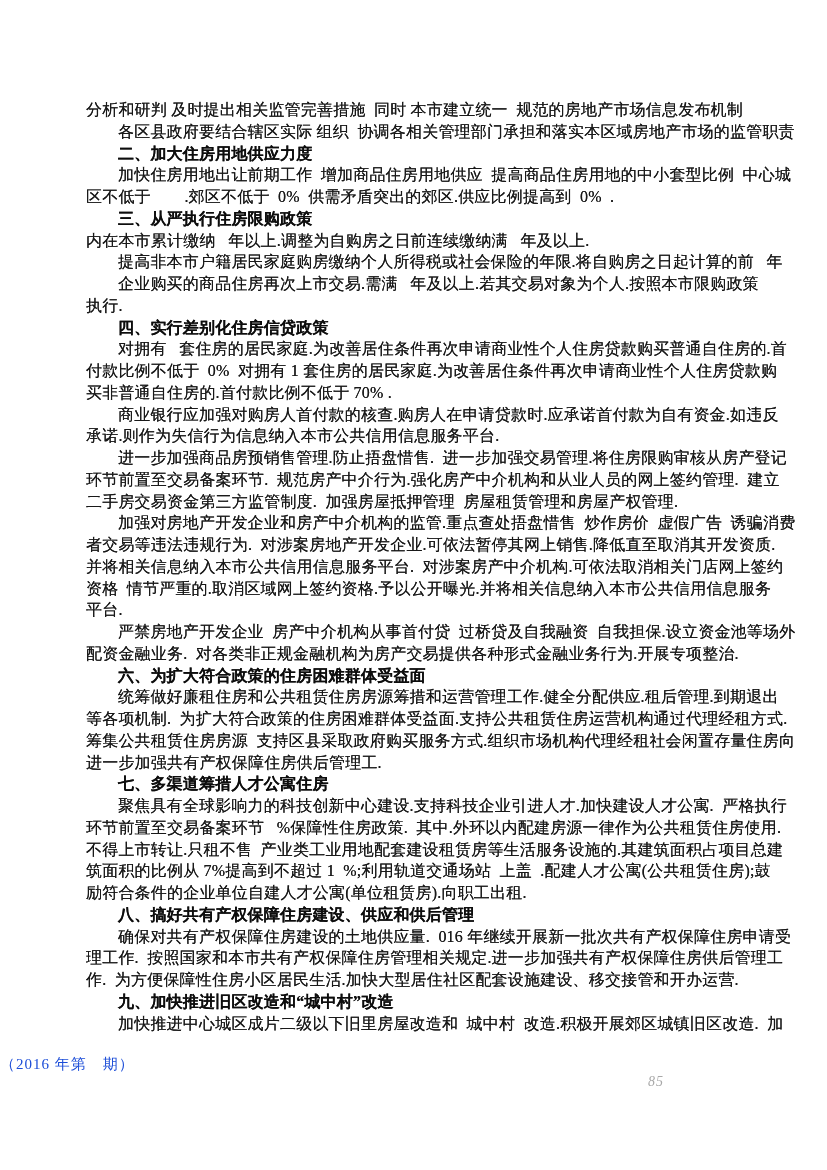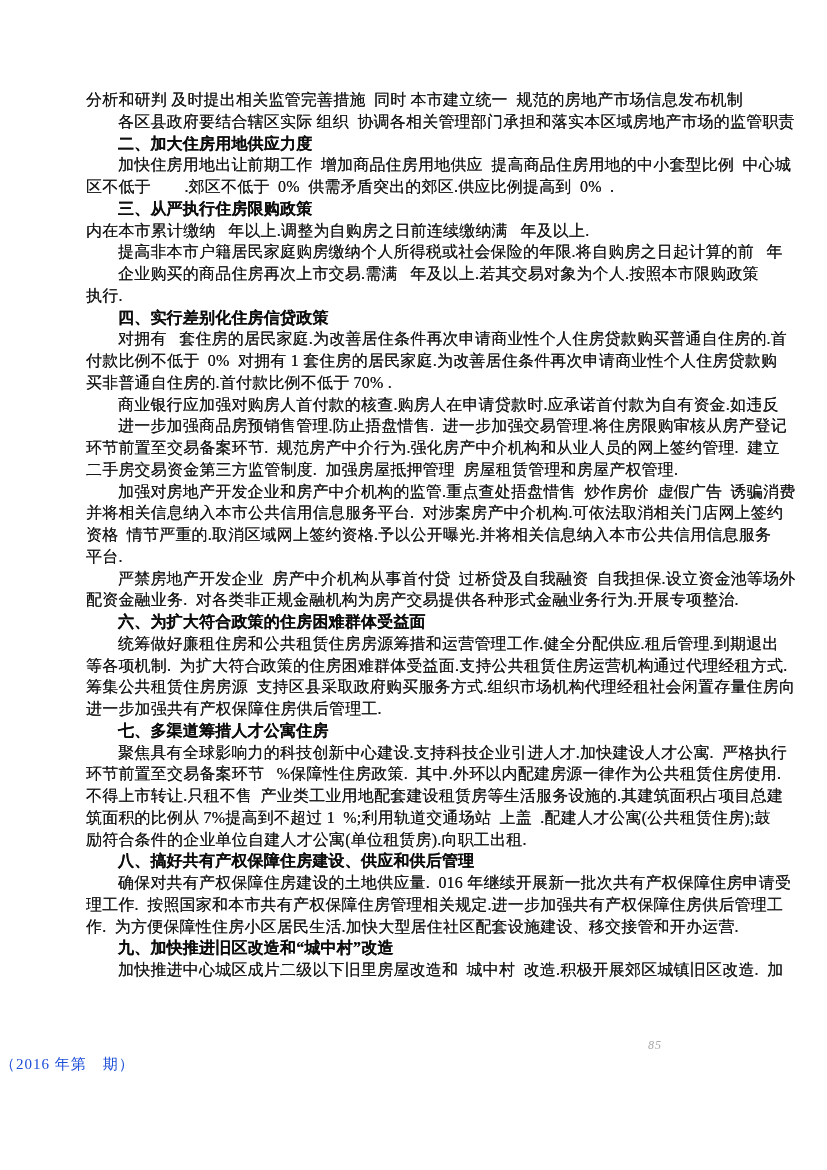--- a/index.html
+++ b/index.html
@@ -12,21 +12,21 @@
     font-family: "Liberation Serif", "DejaVu Serif", serif;
   }
   .page {
     position: absolute;
     inset: 0;
     background: #ffffff;
   }
   .doc-body {
     position: absolute;
     left: 86px;
-    top: 89px;
+    top: 99px;
     width: 662px;
   }
   .line {
     height: 21.75px;
     line-height: 21.75px;
     font-size: 16px;
     letter-spacing: 0.2px;
     white-space: pre;
     color: #191919;
     text-shadow: 0 0 0.4px #2a2a2a;
@@ -38,23 +38,23 @@
     top: 1055px;
     left: 0;
     width: 827px;
     font-size: 15px;
     letter-spacing: 1px;
     color: #1d4ed8;
     white-space: pre;
   }
   .page-number {
     position: absolute;
-    top: 1038px;
+    top: 1074px;
     left: 648px;
-    font-size: 12px;
+    font-size: 14px;
     font-style: italic;
     color: #a8a8a8;
     letter-spacing: 1px;
   }
 </style>
 </head>
 <body>
 
 <div class="page">
   <div class="doc-body" id="doc-body">
@@ -66,24 +66,26 @@
       <div class="line indent heading">三、从严执行住房限购政策</div>
       <div class="line">内在本市累计缴纳   年以上.调整为自购房之日前连续缴纳满   年及以上.</div>
       <div class="line indent">提高非本市户籍居民家庭购房缴纳个人所得税或社会保险的年限.将自购房之日起计算的前   年</div>
       <div class="line indent">企业购买的商品住房再次上市交易.需满   年及以上.若其交易对象为个人.按照本市限购政策</div>
       <div class="line">执行.</div>
       <div class="line indent heading">四、实行差别化住房信贷政策</div>
       <div class="line indent">对拥有   套住房的居民家庭.为改善居住条件再次申请商业性个人住房贷款购买普通自住房的.首</div>
       <div class="line">付款比例不低于  0%  对拥有 1 套住房的居民家庭.为改善居住条件再次申请商业性个人住房贷款购</div>
       <div class="line">买非普通自住房的.首付款比例不低于 70% .</div>
       <div class="line indent">商业银行应加强对购房人首付款的核查.购房人在申请贷款时.应承诺首付款为自有资金.如违反</div>
+      <div class="line">承诺.则作为失信行为信息纳入本市公共信用信息服务平台.</div>
       <div class="line indent">进一步加强商品房预销售管理.防止捂盘惜售.  进一步加强交易管理.将住房限购审核从房产登记</div>
       <div class="line">环节前置至交易备案环节.  规范房产中介行为.强化房产中介机构和从业人员的网上签约管理.  建立</div>
       <div class="line">二手房交易资金第三方监管制度.  加强房屋抵押管理  房屋租赁管理和房屋产权管理.</div>
       <div class="line indent">加强对房地产开发企业和房产中介机构的监管.重点查处捂盘惜售  炒作房价  虚假广告  诱骗消费</div>
+      <div class="line">者交易等违法违规行为.  对涉案房地产开发企业.可依法暂停其网上销售.降低直至取消其开发资质.</div>
       <div class="line">并将相关信息纳入本市公共信用信息服务平台.  对涉案房产中介机构.可依法取消相关门店网上签约</div>
       <div class="line">资格  情节严重的.取消区域网上签约资格.予以公开曝光.并将相关信息纳入本市公共信用信息服务</div>
       <div class="line">平台.</div>
       <div class="line indent">严禁房地产开发企业  房产中介机构从事首付贷  过桥贷及自我融资  自我担保.设立资金池等场外</div>
       <div class="line">配资金融业务.  对各类非正规金融机构为房产交易提供各种形式金融业务行为.开展专项整治.</div>
       <div class="line indent heading">六、为扩大符合政策的住房困难群体受益面</div>
       <div class="line indent">统筹做好廉租住房和公共租赁住房房源筹措和运营管理工作.健全分配供应.租后管理.到期退出</div>
       <div class="line">等各项机制.  为扩大符合政策的住房困难群体受益面.支持公共租赁住房运营机构通过代理经租方式.</div>
       <div class="line">筹集公共租赁住房房源  支持区县采取政府购买服务方式.组织市场机构代理经租社会闲置存量住房向</div>
       <div class="line">进一步加强共有产权保障住房供后管理工.</div>

